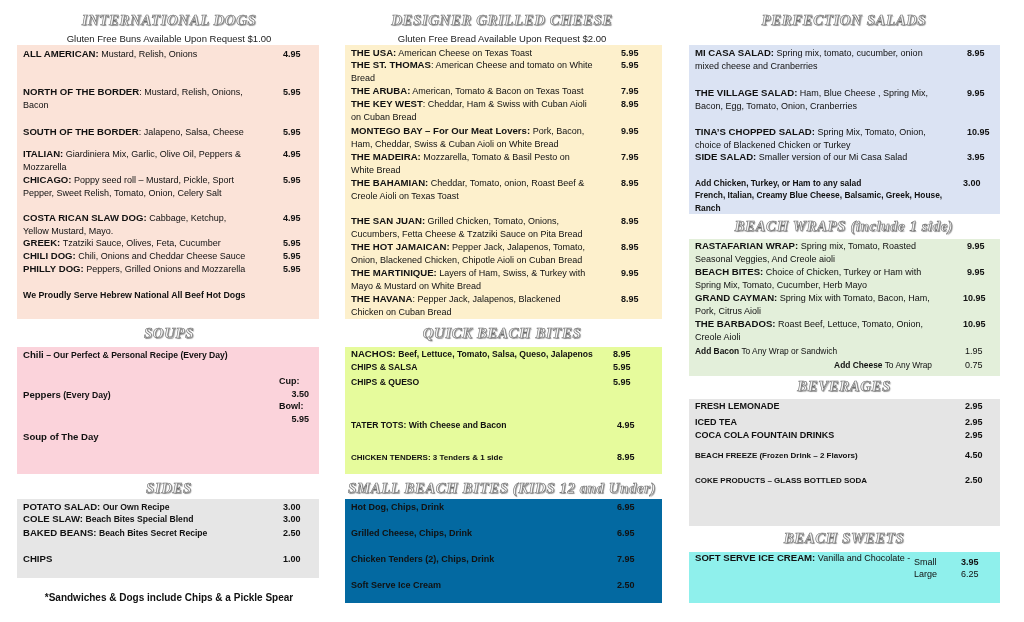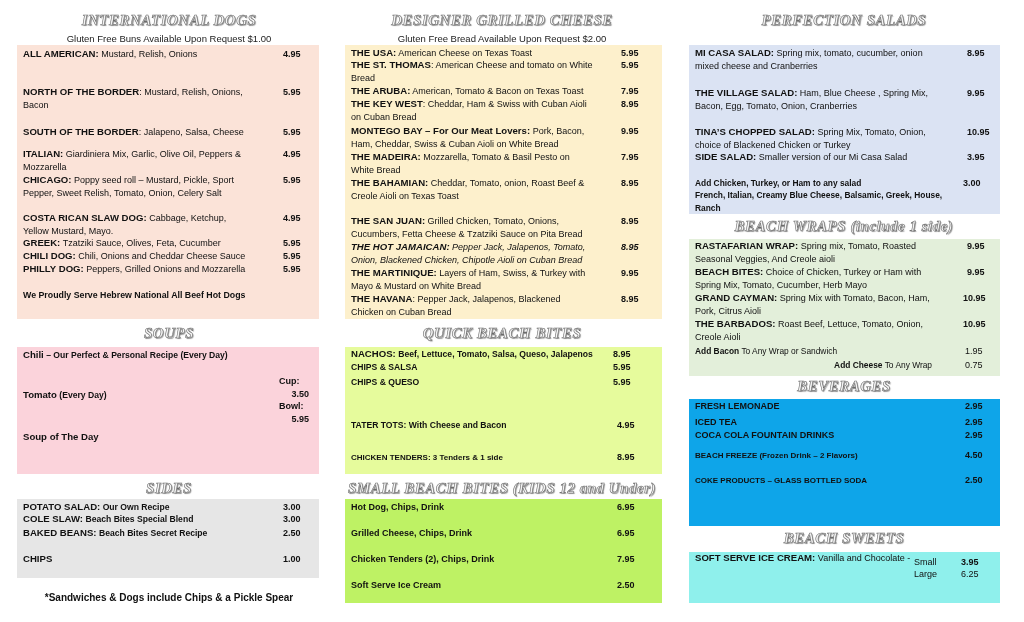--- a/index.html
+++ b/index.html
@@ -105,21 +105,21 @@
     </div>
   <div class="item" style="top:244px;font-weight:bold;font-size:8.8px;">We Proudly Serve Hebrew National All Beef Hot Dogs</div>
 </div>
 
 <div class="heading" style="left:16px;width:306px;top:325px;">SOUPS</div>
 <div class="panel" style="left:17px;top:347px;width:302px;height:127px;background:#fbd3db;">
   <div class="item" style="top:2px;">
       <span class="desc"><span class="name">Chili</span><span class="detail" style="font-weight:bold;font-size:8.6px;"> – Our Perfect &amp; Personal Recipe (Every Day)</span></span>
     </div>
   <div class="item" style="top:42px;">
-      <span class="desc"><span class="name">Tomato</span><span class="detail" style="font-weight:bold;font-size:8.6px;"> (Every Day)</span></span>
+      <span class="desc"><span class="name">Peppers</span><span class="detail" style="font-weight:bold;font-size:8.6px;"> (Every Day)</span></span>
     </div>
   <div class="item" style="top:84px;">
       <span class="desc"><span class="name">Soup of The Day</span></span>
     </div>
   <div class="cupbowl" style="left:262px;top:28px;width:30px;">
     <div style="text-align:left;">Cup:</div>
     <div>3.50</div>
     <div style="text-align:left;">Bowl:</div>
     <div>5.95</div>
   </div>
@@ -175,21 +175,21 @@
       <span class="price" style="left:270px;">7.95</span>
     </div>
   <div class="item" style="top:132px;">
       <span class="desc"><span class="name">THE BAHAMIAN:</span><span class="detail"> Cheddar, Tomato, onion, Roast Beef &amp; Creole Aioli on Texas Toast</span></span>
       <span class="price" style="left:270px;">8.95</span>
     </div>
   <div class="item" style="top:170px;">
       <span class="desc"><span class="name">THE SAN JUAN:</span><span class="detail"> Grilled Chicken, Tomato, Onions, Cucumbers, Fetta Cheese &amp; Tzatziki Sauce on Pita Bread</span></span>
       <span class="price" style="left:270px;">8.95</span>
     </div>
-  <div class="item" style="top:196px;font-style:italic;">
+  <div class="item" style="top:196px;">
       <span class="desc"><span class="name">THE HOT JAMAICAN:</span><span class="detail"> Pepper Jack, Jalapenos, Tomato, Onion, Blackened Chicken, Chipotle Aioli on Cuban Bread</span></span>
       <span class="price" style="left:270px;">8.95</span>
     </div>
   <div class="item" style="top:222px;">
       <span class="desc"><span class="name">THE MARTINIQUE:</span><span class="detail"> Layers of Ham, Swiss, &amp; Turkey with Mayo &amp; Mustard on White Bread</span></span>
       <span class="price" style="left:270px;">9.95</span>
     </div>
   <div class="item" style="top:248px;">
       <span class="desc"><span class="name">THE HAVANA</span><span class="detail">: Pepper Jack,  Jalapenos, Blackened Chicken on Cuban Bread</span></span>
       <span class="price" style="left:270px;">8.95</span>
@@ -214,21 +214,21 @@
       <span class="desc"><span class="name" style="font-size:8.6px;">TATER TOTS:</span><span class="detail" style="font-size:8.6px;"> With Cheese and Bacon</span></span>
       <span class="price" style="left:266px;">4.95</span>
     </div>
   <div class="item bold-detail" style="top:104px;">
       <span class="desc"><span class="name" style="font-size:8px;">CHICKEN TENDERS:</span><span class="detail" style="font-size:8px;"> 3 Tenders &amp; 1 side</span></span>
       <span class="price" style="left:266px;">8.95</span>
     </div>
 </div>
 
 <div class="heading" style="left:344px;width:316px;top:480px;">SMALL BEACH BITES (KIDS 12 and Under)</div>
-<div class="panel" style="left:345px;top:499px;width:317px;height:104px;background:#bef264;">
+<div class="panel" style="left:345px;top:499px;width:317px;height:104px;background:#0369a1;">
   <div class="item" style="top:2px;">
       <span class="desc"><span class="name" style="font-size:9px;">Hot Dog, Chips, Drink</span></span>
       <span class="price" style="left:266px;">6.95</span>
     </div>
   <div class="item" style="top:28px;">
       <span class="desc"><span class="name" style="font-size:9px;">Grilled Cheese, Chips, Drink</span></span>
       <span class="price" style="left:266px;">6.95</span>
     </div>
   <div class="item" style="top:54px;">
       <span class="desc"><span class="name" style="font-size:9px;">Chicken Tenders (2), Chips, Drink</span></span>
@@ -287,21 +287,21 @@
       <span class="desc"><span class="name" style="font-size:8.4px;">Add Bacon</span><span class="detail"> To Any Wrap or Sandwich</span></span>
       <span class="price" style="left:270px;font-weight:normal;">1.95</span>
     </div>
   <div class="item" style="top:120px;font-size:8.4px;text-align:right;">
       <span class="desc"><span class="name" style="font-size:8.4px;">Add Cheese</span><span class="detail"> To Any Wrap</span></span>
       <span class="price" style="left:270px;font-weight:normal;">0.75</span>
     </div>
 </div>
 
 <div class="heading" style="left:688px;width:312px;top:378px;text-align:center;">BEVERAGES</div>
-<div class="panel" style="left:689px;top:399px;width:311px;height:127px;background:#0ea5e9;">
+<div class="panel" style="left:689px;top:399px;width:311px;height:127px;background:#e5e5e5;">
   <div class="item" style="top:1px;">
       <span class="desc"><span class="name" style="font-size:9px;">FRESH LEMONADE</span></span>
       <span class="price" style="left:270px;">2.95</span>
     </div>
   <div class="item" style="top:17px;">
       <span class="desc"><span class="name" style="font-size:9px;">ICED TEA</span></span>
       <span class="price" style="left:270px;">2.95</span>
     </div>
   <div class="item" style="top:30px;">
       <span class="desc"><span class="name" style="font-size:9px;">COCA COLA FOUNTAIN DRINKS</span></span>

